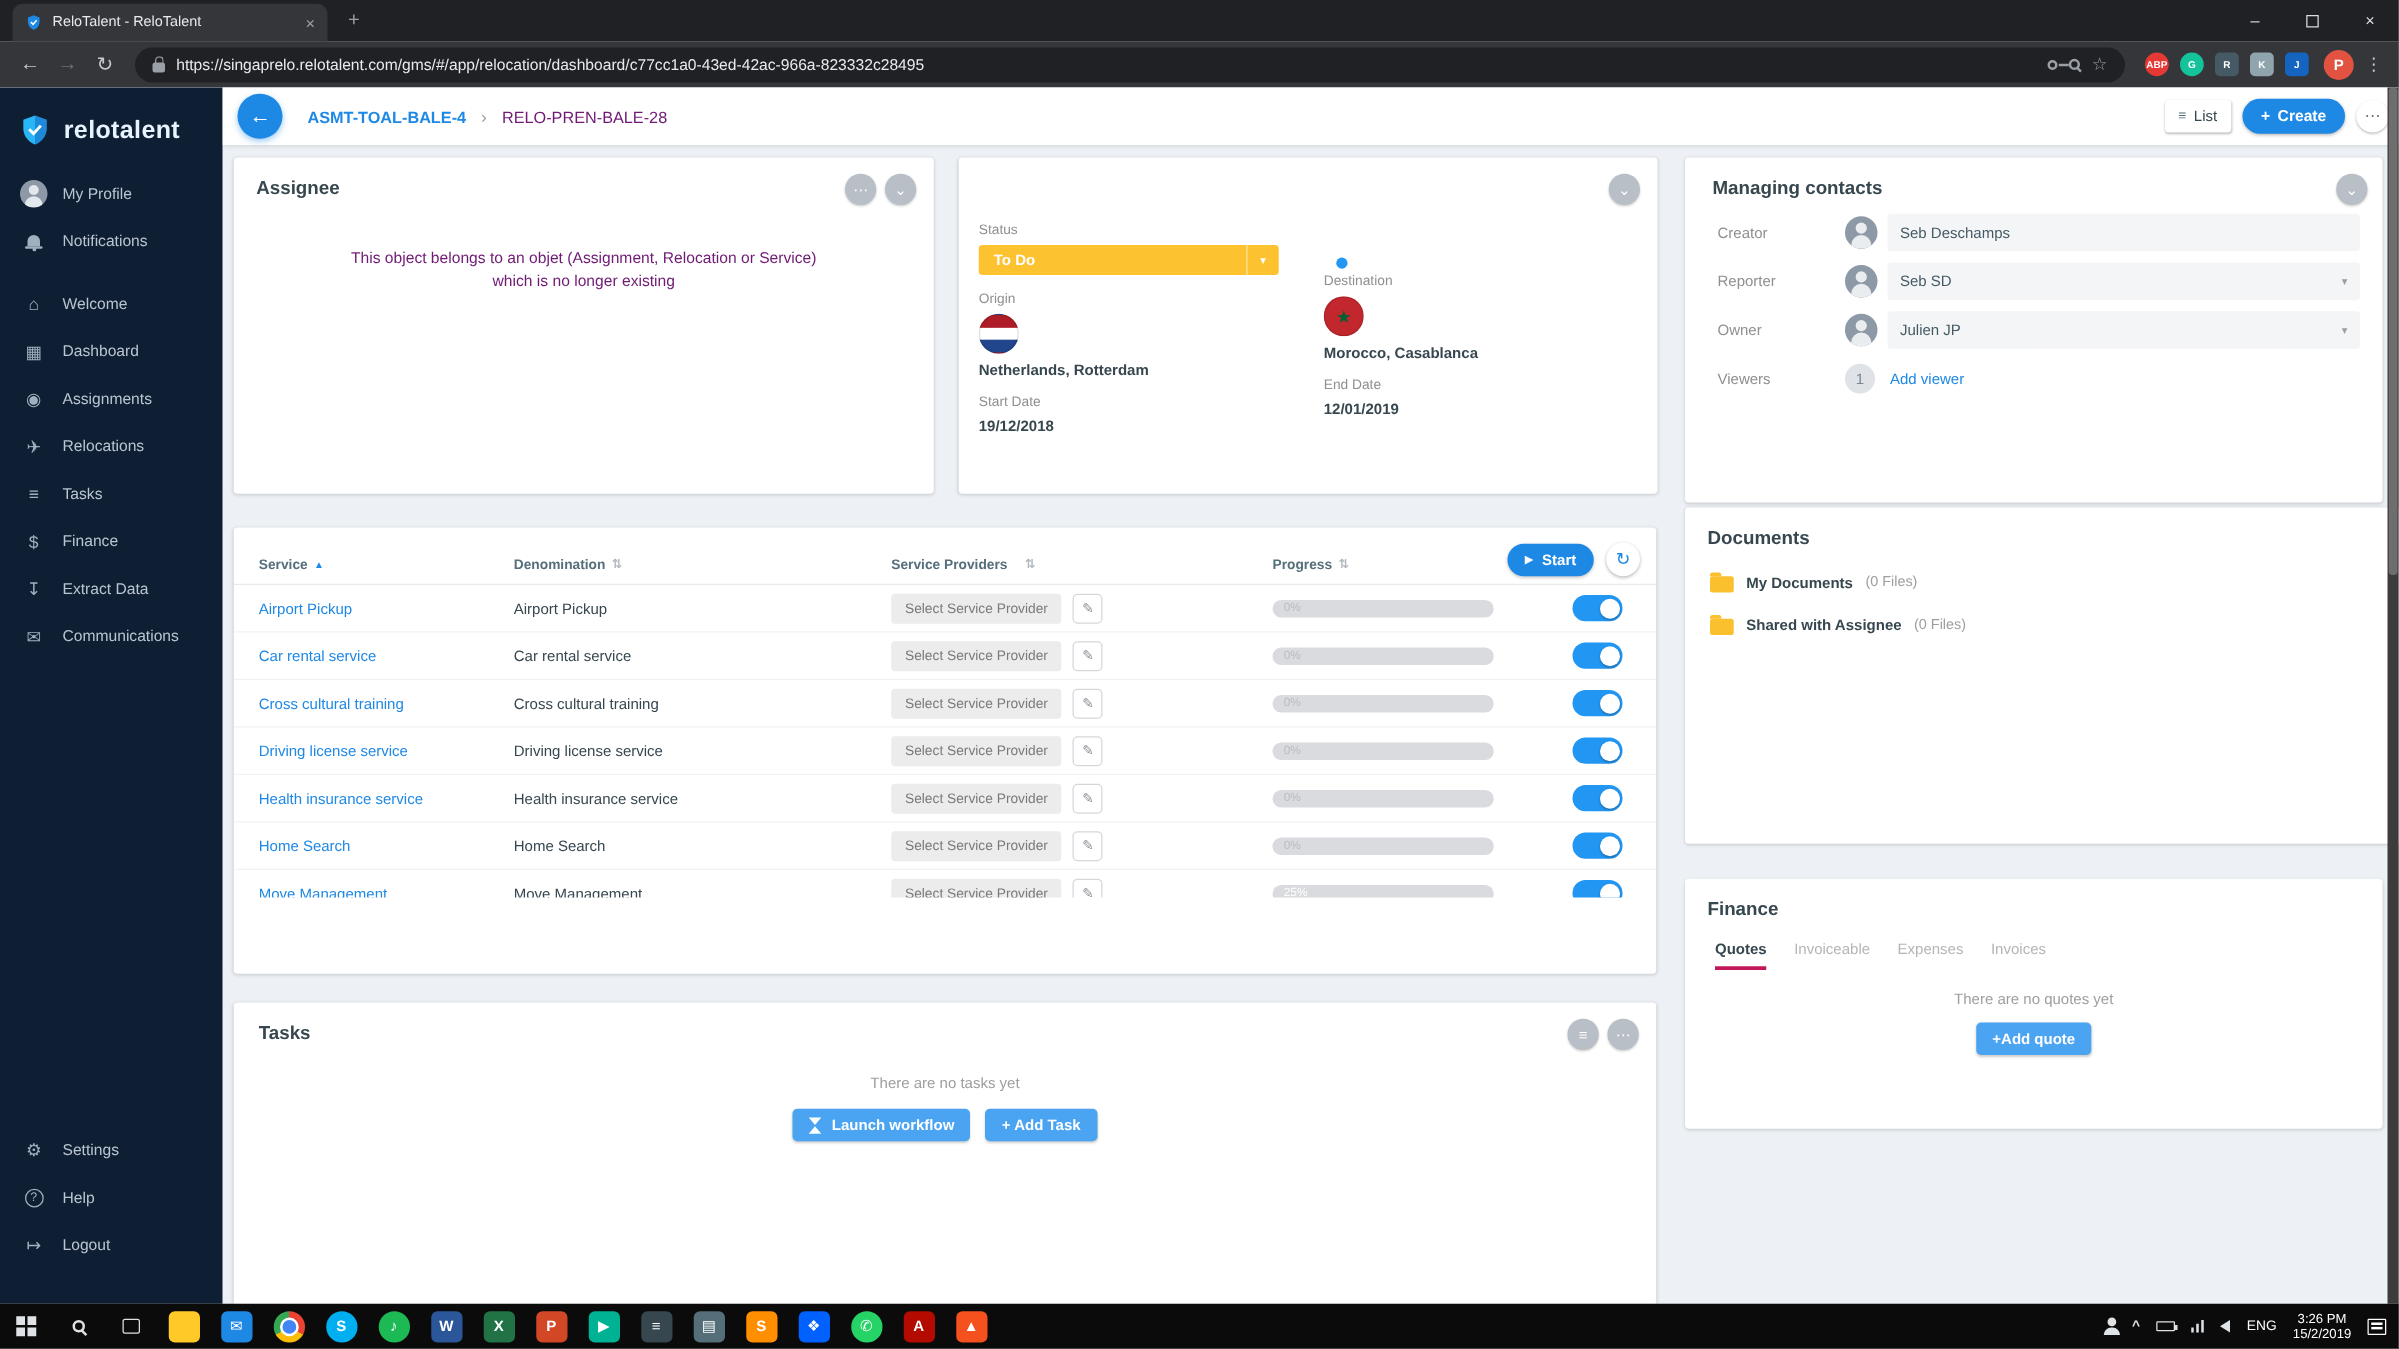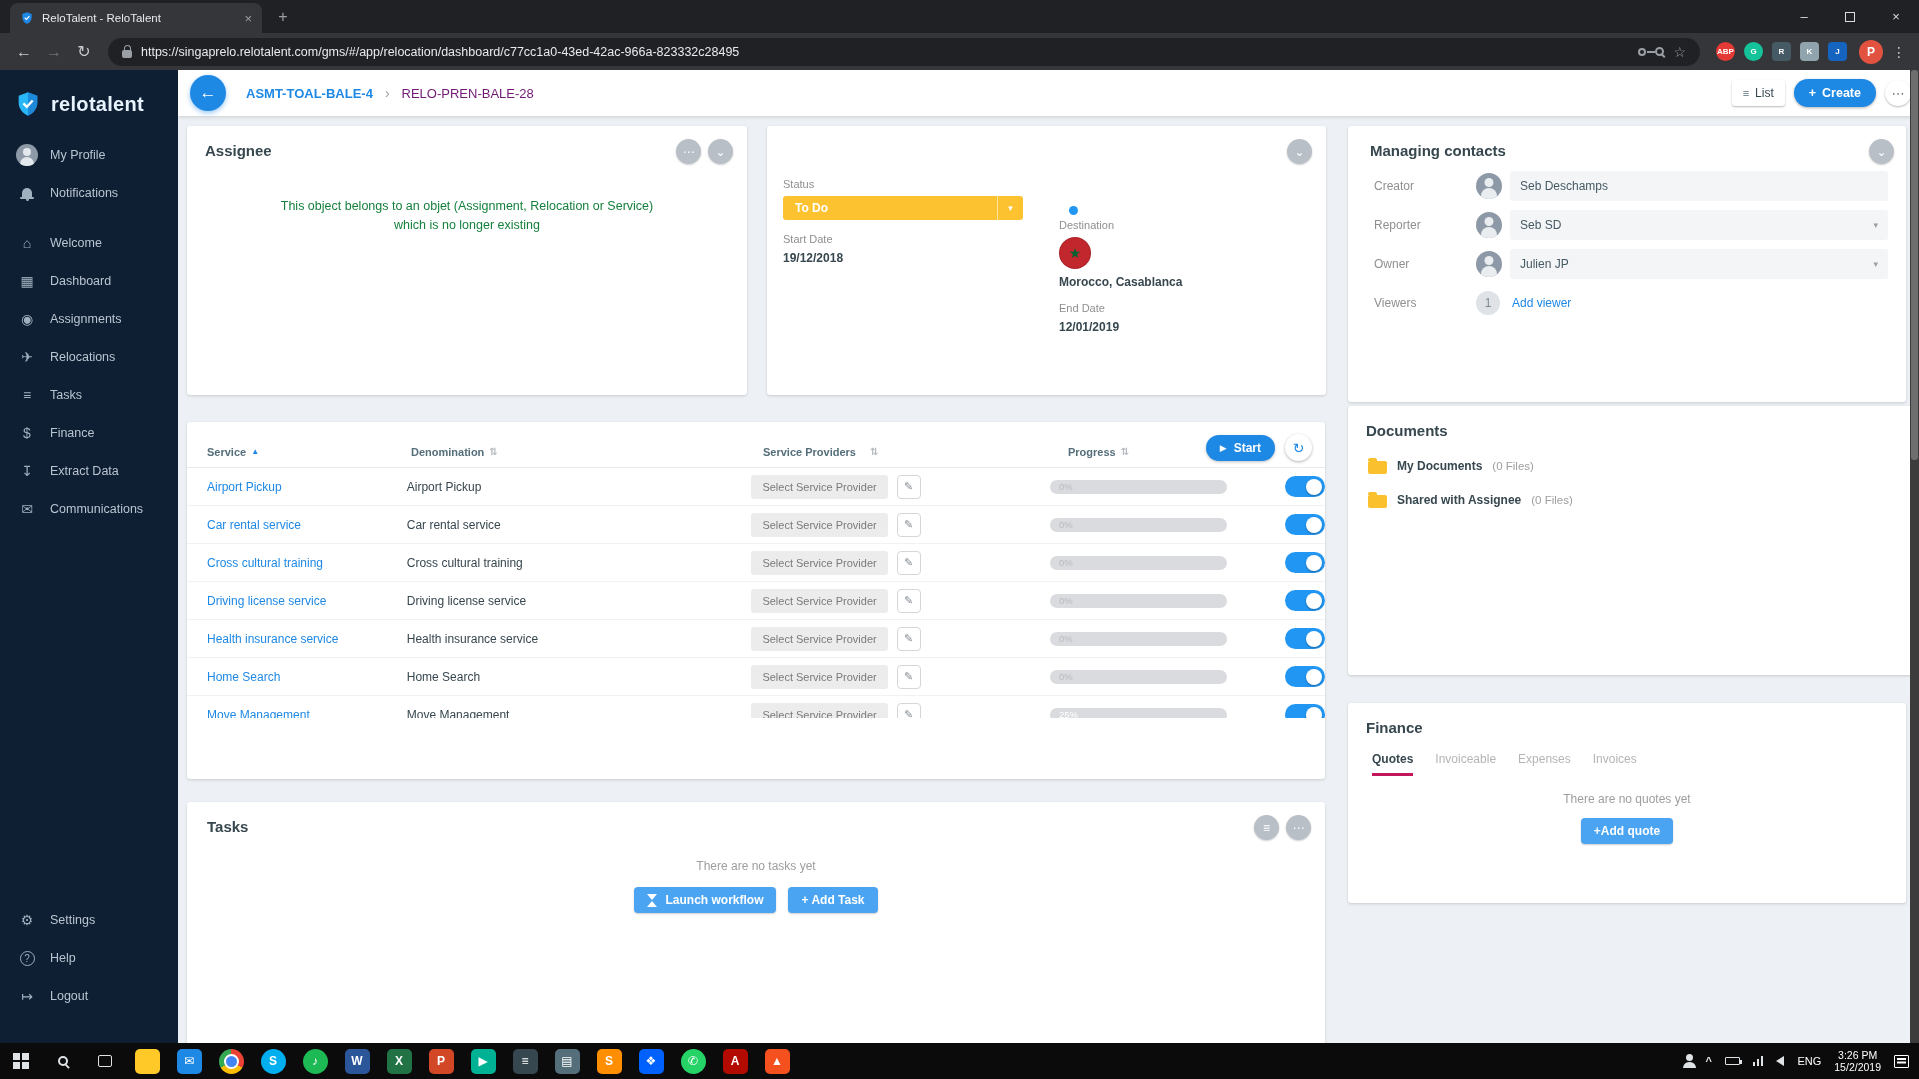--- a/index.html
+++ b/index.html
@@ -64,21 +64,21 @@
 .kebab-circle{width:26px;height:26px;border-radius:50%;background:#fff;box-shadow:0 1px 2px rgba(0,0,0,.28);color:#757575;display:flex;align-items:center;justify-content:center;font-size:13px}
 
 
 .card{position:absolute;background:#fff;border-radius:3px;box-shadow:0 1px 3px rgba(0,0,0,.16);overflow:hidden}
 .card-title{font-size:15px;font-weight:700;color:#37474f}
 .circ-btn{width:25px;height:25px;border-radius:50%;background:#b9bfc7;color:#fff;display:flex;align-items:center;justify-content:center;font-size:12px;box-shadow:0 1px 2px rgba(0,0,0,.2)}
 .card-btns{position:absolute;top:13px;display:flex;gap:7px}
 
 #card-assignee{left:9px;top:56px;width:560px;height:269px}
 #card-assignee .card-title{padding:16px 0 0 18px}
-.assignee-msg{margin:38px 81px 0;text-align:center;font-size:12.5px;color:#15803d;line-height:1.55}
+.assignee-msg{margin:38px 81px 0;text-align:center;font-size:12.5px;color:#701a75;line-height:1.55}
 
 #card-relocation{left:589px;top:56px;width:559px;height:269px}
 #card-relocation .card-title{padding:16px 0 0 18px}
 .reloc-body{position:absolute;left:16px;right:16px;top:52px;display:grid;grid-template-columns:276px 1fr}
 .fld-label{font-size:11px;color:#8f8f8f;margin-bottom:6px}
 .status-select{width:240px;height:24px;background:var(--status-todo-bg);border-radius:3px;display:flex;align-items:center;color:#fff;font-size:12px;font-weight:700;padding-left:12px;position:relative}
 .status-caret{position:absolute;right:0;top:0;bottom:0;width:26px;display:flex;align-items:center;justify-content:center;border-left:1px solid rgba(255,255,255,.55);font-size:9px}
 .status-dot{position:absolute;left:286px;top:30px;width:9px;height:9px;border-radius:50%;background:var(--toggle-on)}
 .grp{margin-bottom:13px}
 .flag{width:32px;height:32px;border-radius:50%;margin:1px 0 6px;border:1px solid rgba(0,0,0,.12)}
@@ -102,21 +102,21 @@
 #card-services .card-title{padding:16px 0 0 20px}
 .svc-actions{position:absolute;top:12px;right:13px;display:flex;align-items:center;gap:10px}
 .btn-pill{display:flex;align-items:center;gap:7px;height:26px;padding:0 14px;border-radius:14px;background:var(--accent);color:#fff;font-size:12px;font-weight:600;box-shadow:0 1px 3px rgba(0,0,0,.25)}
 .btn-pill .ic{font-size:9px}
 .refresh-btn{width:27px;height:27px;border-radius:50%;background:#fff;box-shadow:0 1px 3px rgba(0,0,0,.3);color:var(--accent);font-size:14px;display:flex;align-items:center;justify-content:center}
 .svc-head{display:flex;align-items:center;height:32px;margin-top:14px;padding-left:20px;border-bottom:1px solid #e8eaec;font-size:11px;font-weight:700;color:#546e7a}
 .svc-rows{height:250px;overflow:hidden;padding-left:0}
 .svc-row{display:flex;align-items:center;height:38px;border-bottom:1px solid #f1f2f4;padding-left:20px}
 .cell{display:flex;align-items:center}
 .col-service{width:204px}
-.col-denom{width:352px;font-size:12px;color:#37474f}
+.col-denom{width:302px;font-size:12px;color:#37474f}
 .col-prov{width:305px;gap:9px}
 .col-prog{width:240px}
 .col-toggle{flex:1}
 .sort-asc{color:var(--accent);font-size:8px;margin-left:5px}
 .sort-both{color:#b3b9bf;font-size:10px;margin-left:5px}
 .svc-link{color:var(--accent);font-size:12px;text-decoration:none}
 .prov-chip{height:24px;display:flex;align-items:center;padding:0 11px;background:#ececec;border-radius:3px;font-size:11px;color:#7a7a7a}
 .edit-btn{width:24px;height:24px;border-radius:4px;border:1px solid #d4d7da;display:flex;align-items:center;justify-content:center;color:#8a9097;font-size:11px}
 .progress{width:177px;height:14px;background:#d9dbde;border-radius:7px;position:relative;overflow:hidden}
 .progress-fill{height:100%;background:var(--progress-fill);border-radius:7px}
@@ -342,20 +342,25 @@
         <div class="reloc-body">
           <div>
             <div class="grp">
               <div class="fld-label">Status</div>
               <div class="status-select">
                 <span>To Do</span>
                 <span class="status-caret">▾</span>
               </div>
             </div>
             <div class="grp">
+              <div class="fld-label">Origin</div>
+              <div class="flag flag-nl"></div>
+              <div class="place-name">Netherlands, Rotterdam</div>
+            </div>
+            <div class="grp">
               <div class="fld-label">Start Date</div>
               <div class="date-value">19/12/2018</div>
             </div>
           </div>
           <div style="position:relative">
             <span class="status-dot" style="left:10px;top:28px;position:absolute"></span>
             <div class="grp" style="margin-top:41px">
               <div class="fld-label">Destination</div>
               <div class="flag flag-ma">
                   <span>★</span>

